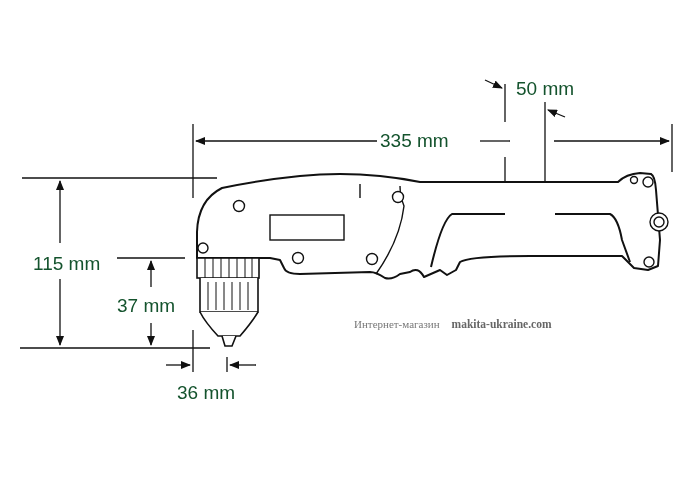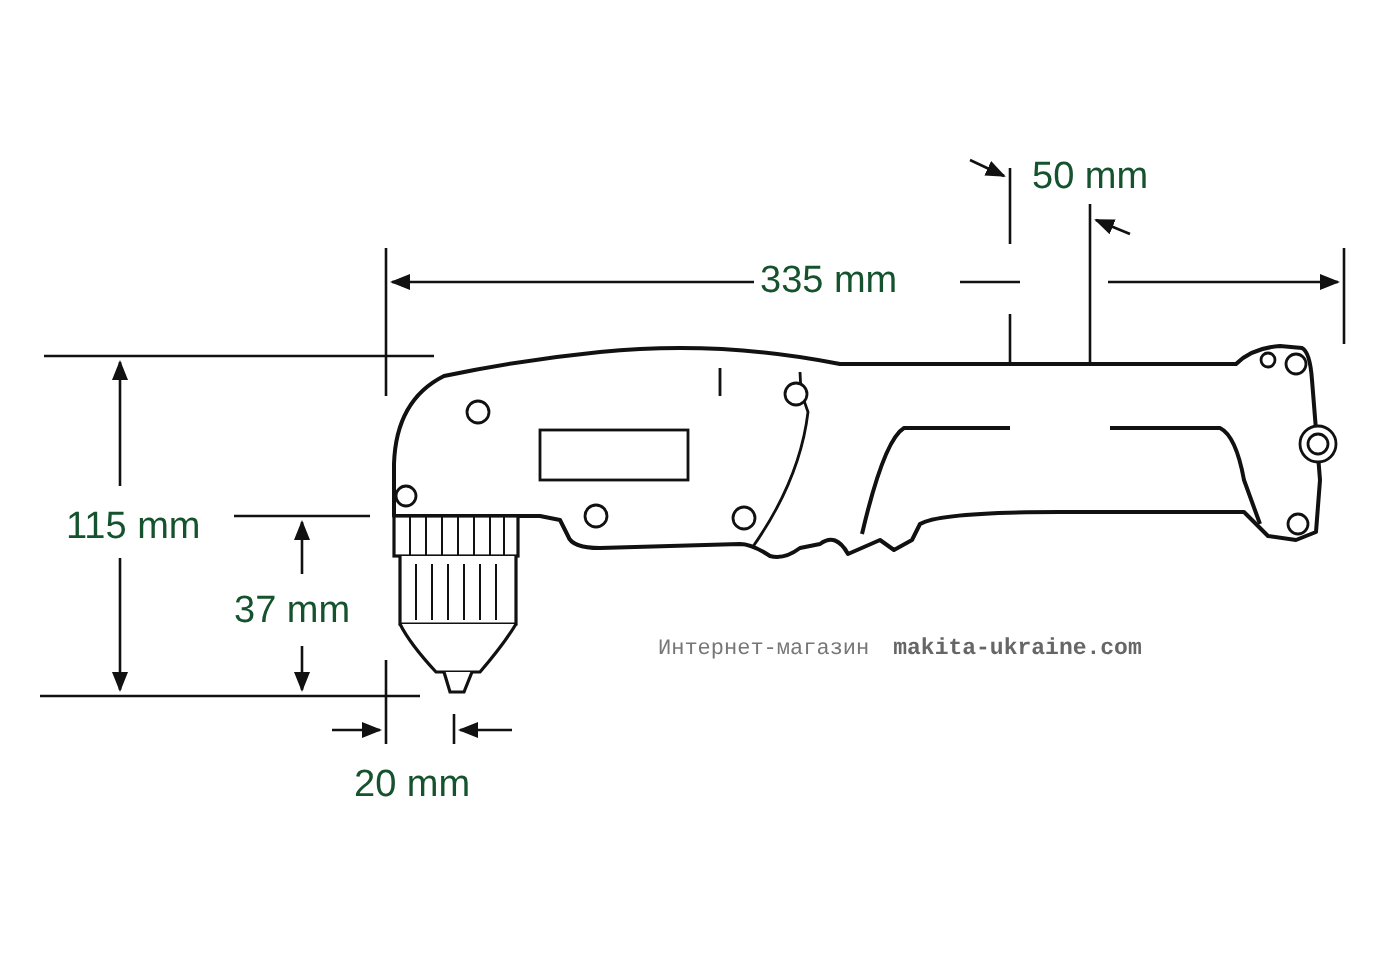--- a/index.html
+++ b/index.html
@@ -1,19 +1,19 @@
 <!DOCTYPE html>
 <html><head>
   <meta charset="utf-8">
   <style>
     html, body { margin: 0; padding: 0; background: #ffffff; }
     body { width: 700px; height: 480px; position: relative; overflow: hidden; font-family: "Liberation Sans", sans-serif; }
     #stage { position: absolute; left: 0; top: 0; width: 700px; height: 480px; }
     .dim-label { position: absolute; font-family: "Liberation Sans", sans-serif; font-size: 19px; color: #14532d; white-space: nowrap; line-height: 1; }
-    .watermark { position: absolute; left: 329px; top: 318px; font-family: Liberation Mono, monospace; font-size: 11px; color: #777; white-space: nowrap; text-align: center; }
+    .watermark { position: absolute; left: 354px; top: 318px; font-family: Liberation Serif, serif; font-size: 11px; color: #777; white-space: nowrap; text-align: center; }
     .watermark .site { font-weight: bold; color: #666; margin-left: 12px; font-size: 11.5px; }
   </style>
 </head>
 <body>
 
 <div id="stage">
   <svg width="700" height="480" viewBox="0 0 700 480" xmlns="http://www.w3.org/2000/svg">
     <defs>
       <marker id="arr" markerWidth="10" markerHeight="8" refX="9" refY="4" orient="auto" markerUnits="userSpaceOnUse">
         <path d="M0,0 L10,4 L0,8 Z" fill="#111"></path>
@@ -89,18 +89,18 @@
         <line x1="240" y1="282" x2="240" y2="310"></line>
           <line x1="248" y1="282" x2="248" y2="310"></line>
       </g>
     </g>
   </svg>
 
   <div class="dim-label" style="left:380px; top:131px;">335 mm</div>
   <div class="dim-label" style="left:516px; top:79px;">50 mm</div>
   <div class="dim-label" style="left:21px; top:254px;margin-left:12px;">115 mm</div>
   <div class="dim-label" style="left:117px; top:296px;">37 mm</div>
-  <div class="dim-label" style="left:177px; top:383px;">20 mm</div>
+  <div class="dim-label" style="left:177px; top:383px;">36 mm</div>
 
   <div class="watermark">
     <span>Интернет-магазин</span><span class="site">makita-ukraine.com</span>
   </div>
 </div>
 
 </body></html>

